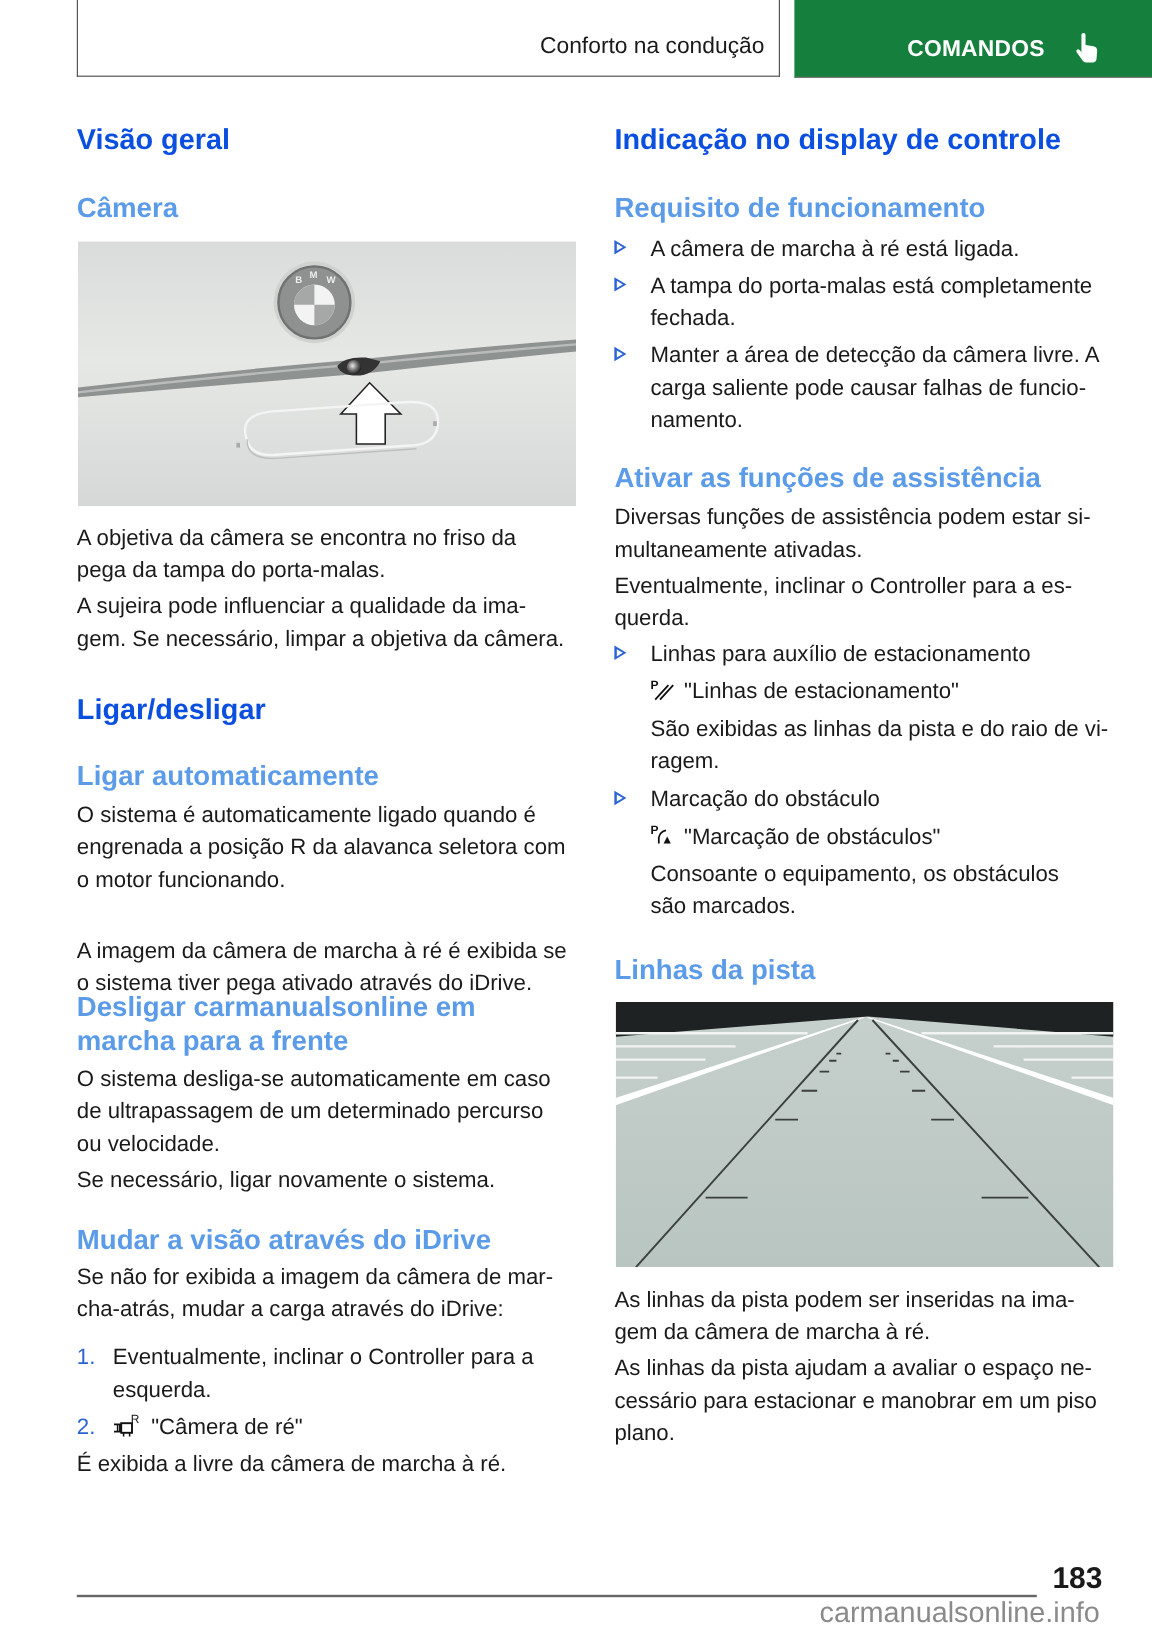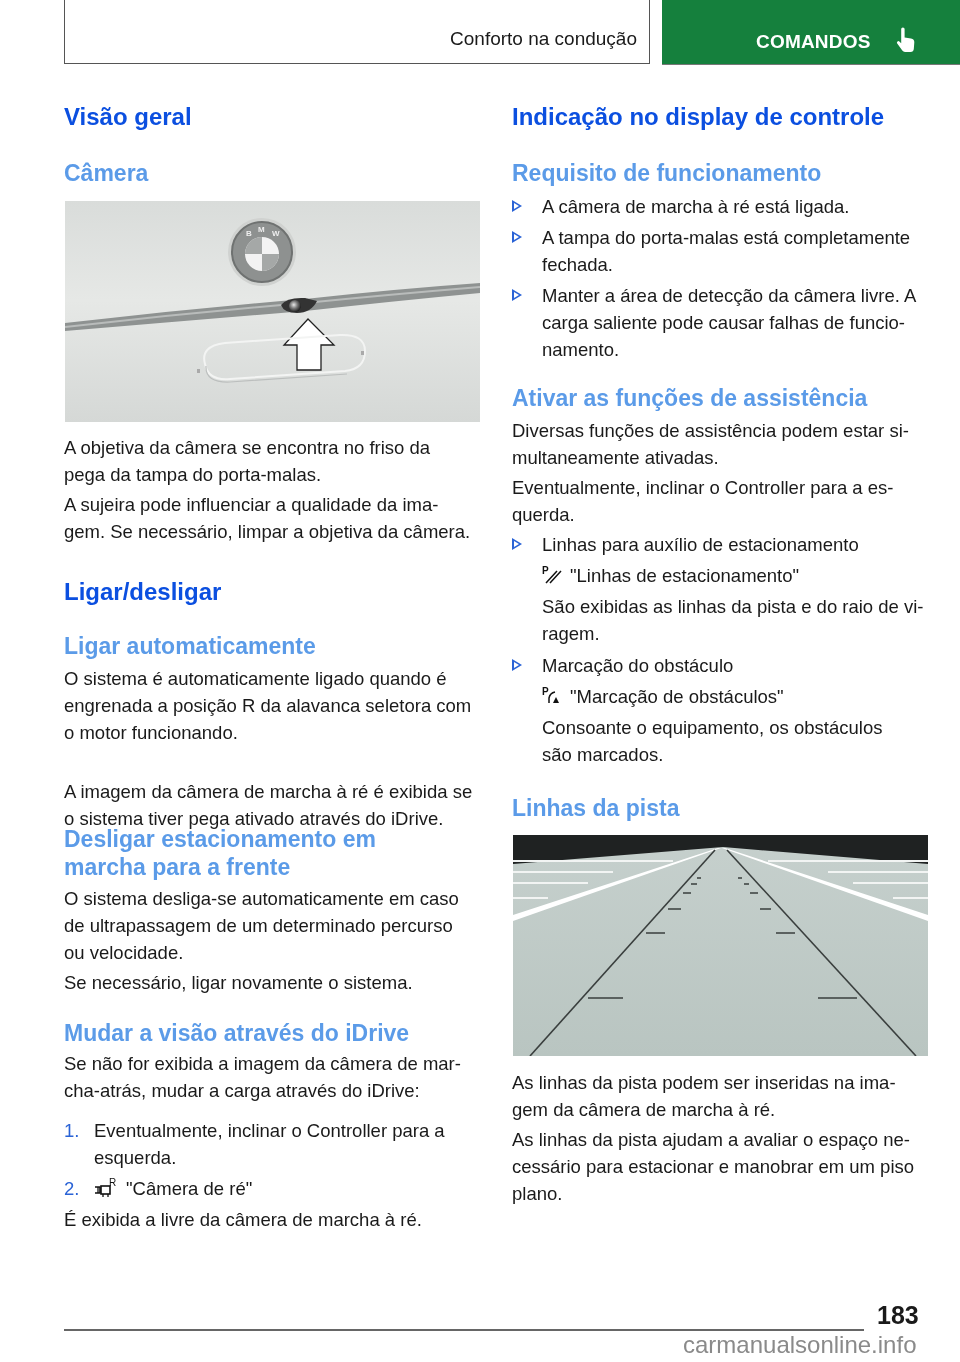--- a/index.html
+++ b/index.html
@@ -130,21 +130,21 @@
     <span class="line">O sistema é automaticamente ligado quando é</span>
     <span class="line">engrenada a posição R da alavanca seletora com</span>
     <span class="line">o motor funcionando.</span>
   </div>
   <div class="p" style="top:750px;margin-top:28px;">
     <span class="line">A imagem da câmera de marcha à ré é exibida se</span>
     <span class="line">o sistema tiver pega ativado através do iDrive.</span>
   </div>
 
   <div class="h2" style="top:825px;">
-    <span style="display:block;">Desligar estacionamento em</span>
+    <span style="display:block;">Desligar carmanualsonline em</span>
     <span style="display:block;">marcha para a frente</span>
   </div>
   <div class="p" style="top:885px;">
     <span class="line">O sistema desliga-se automaticamente em caso</span>
     <span class="line">de ultrapassagem de um determinado percurso</span>
     <span class="line">ou velocidade.</span>
   </div>
   <div class="p" style="top:969px;">
     <span class="line">Se necessário, ligar novamente o sistema.</span>
   </div>

